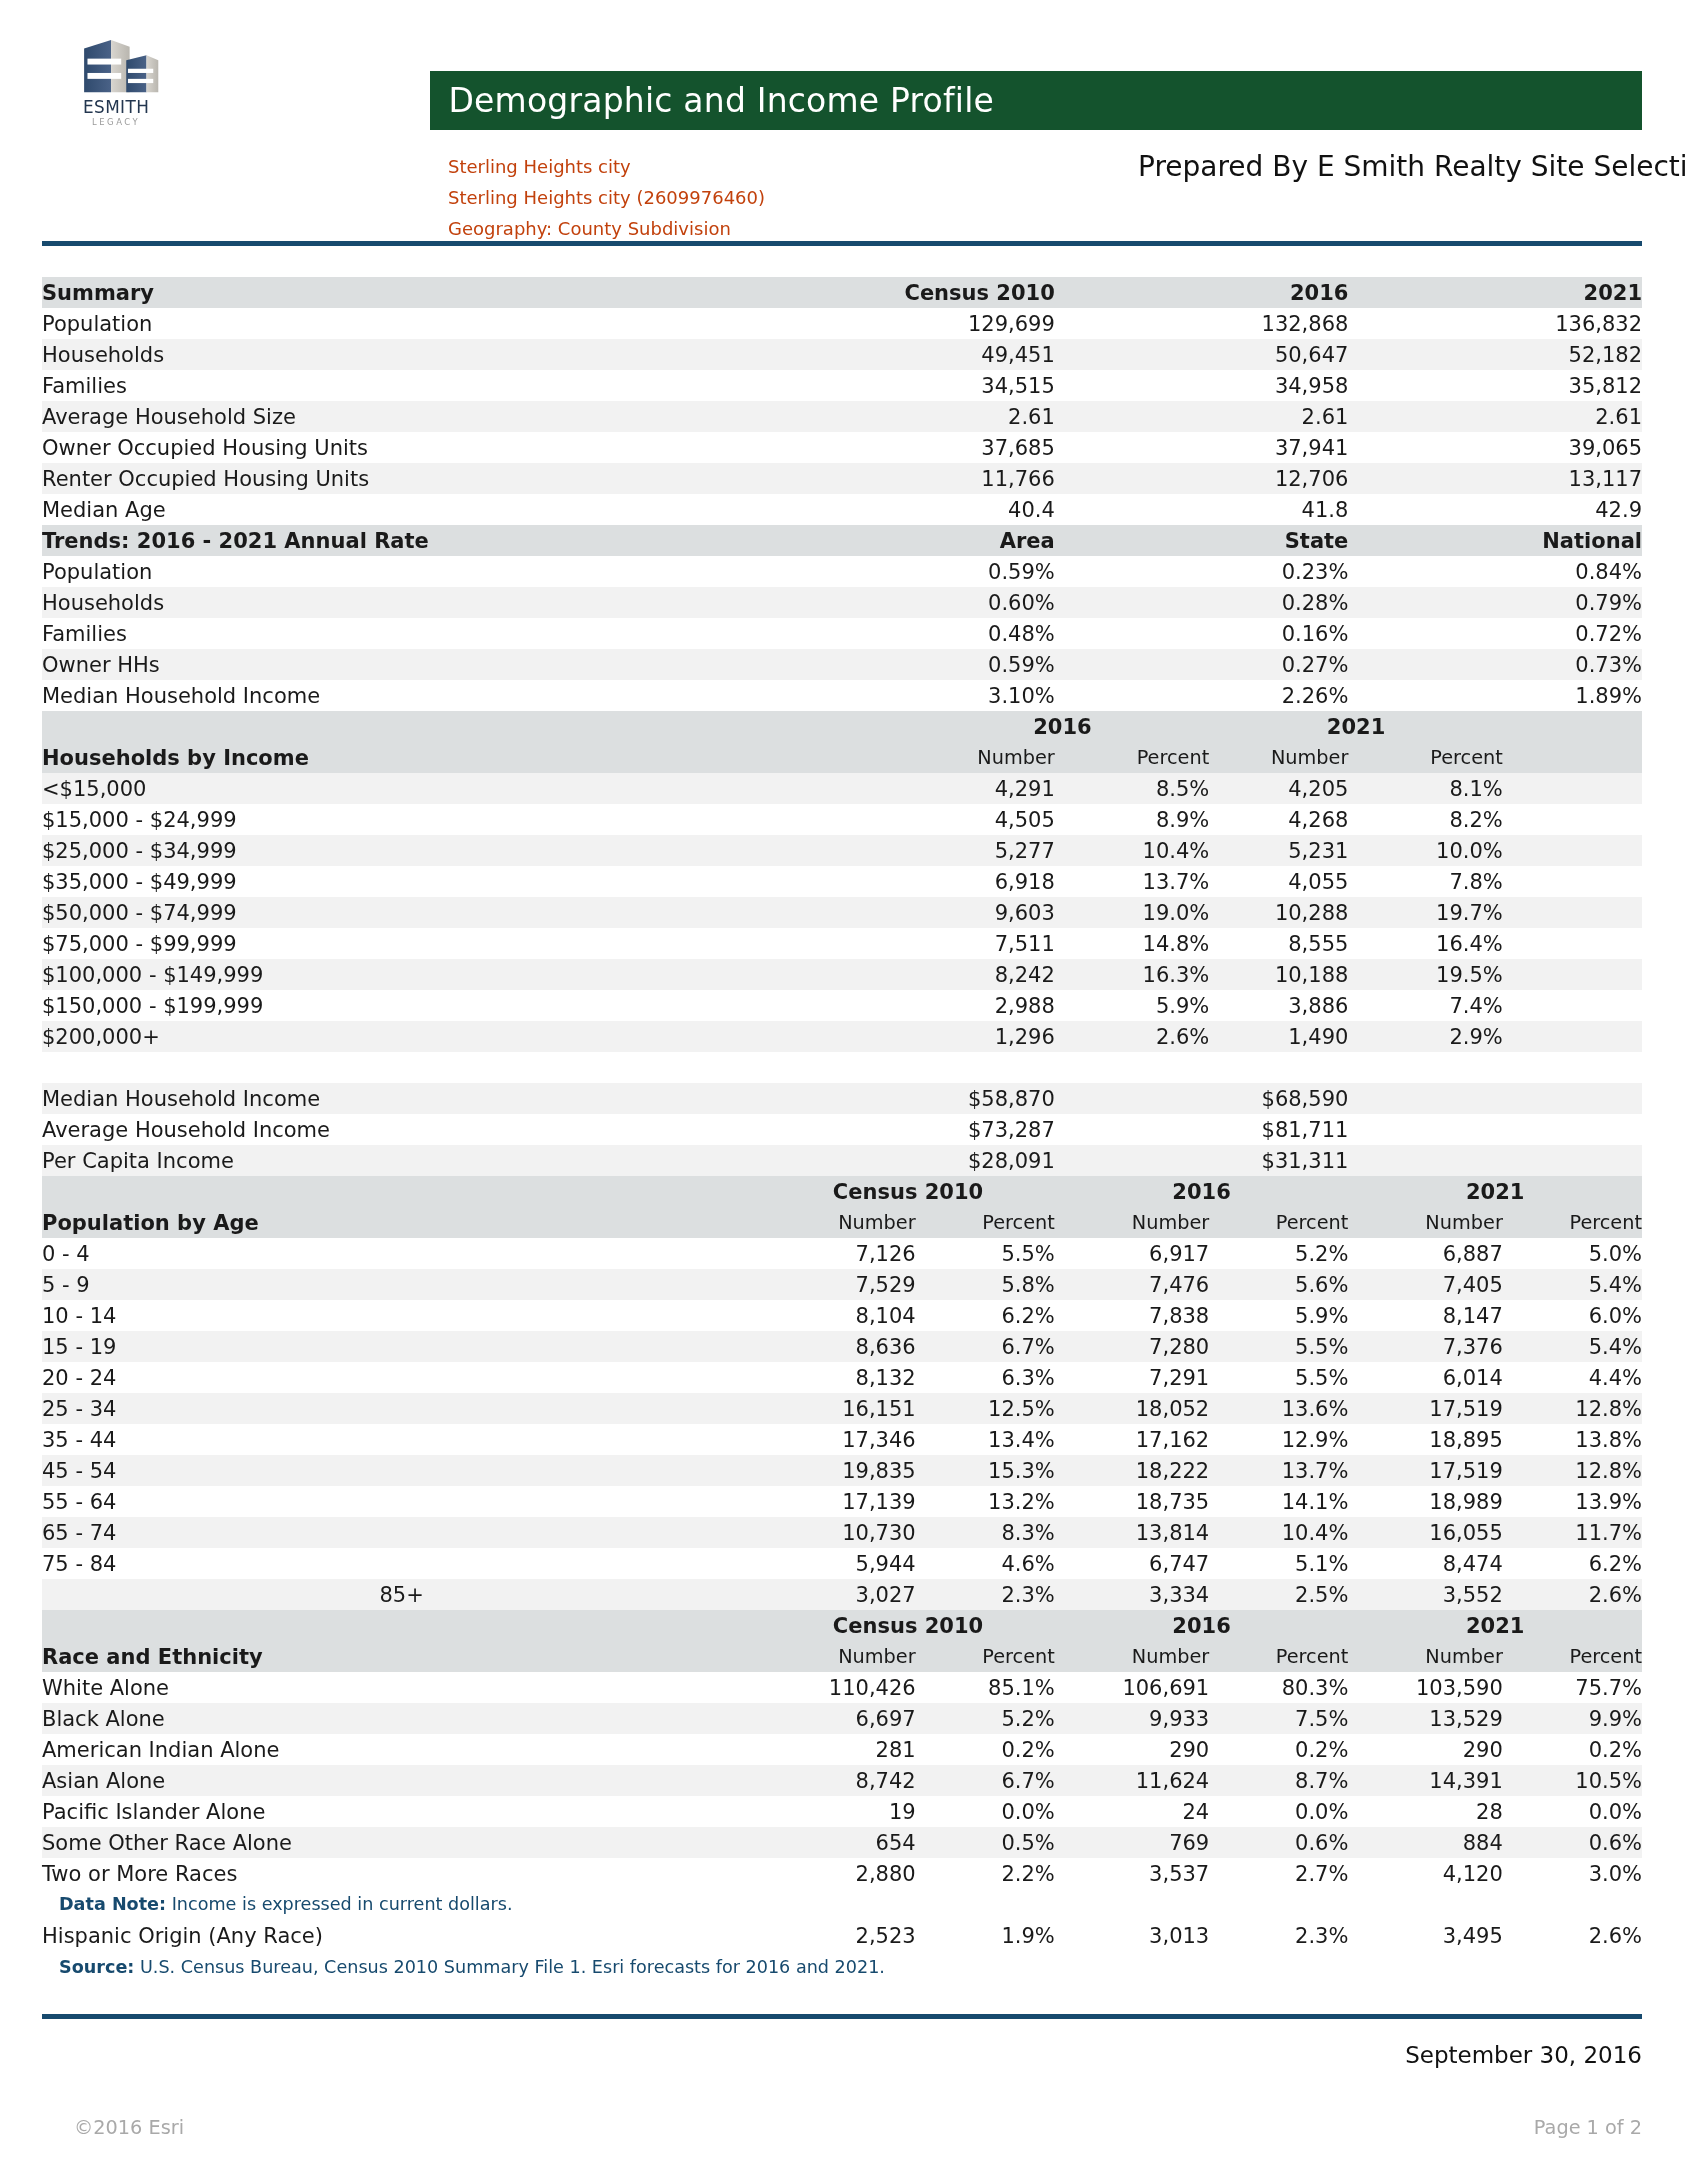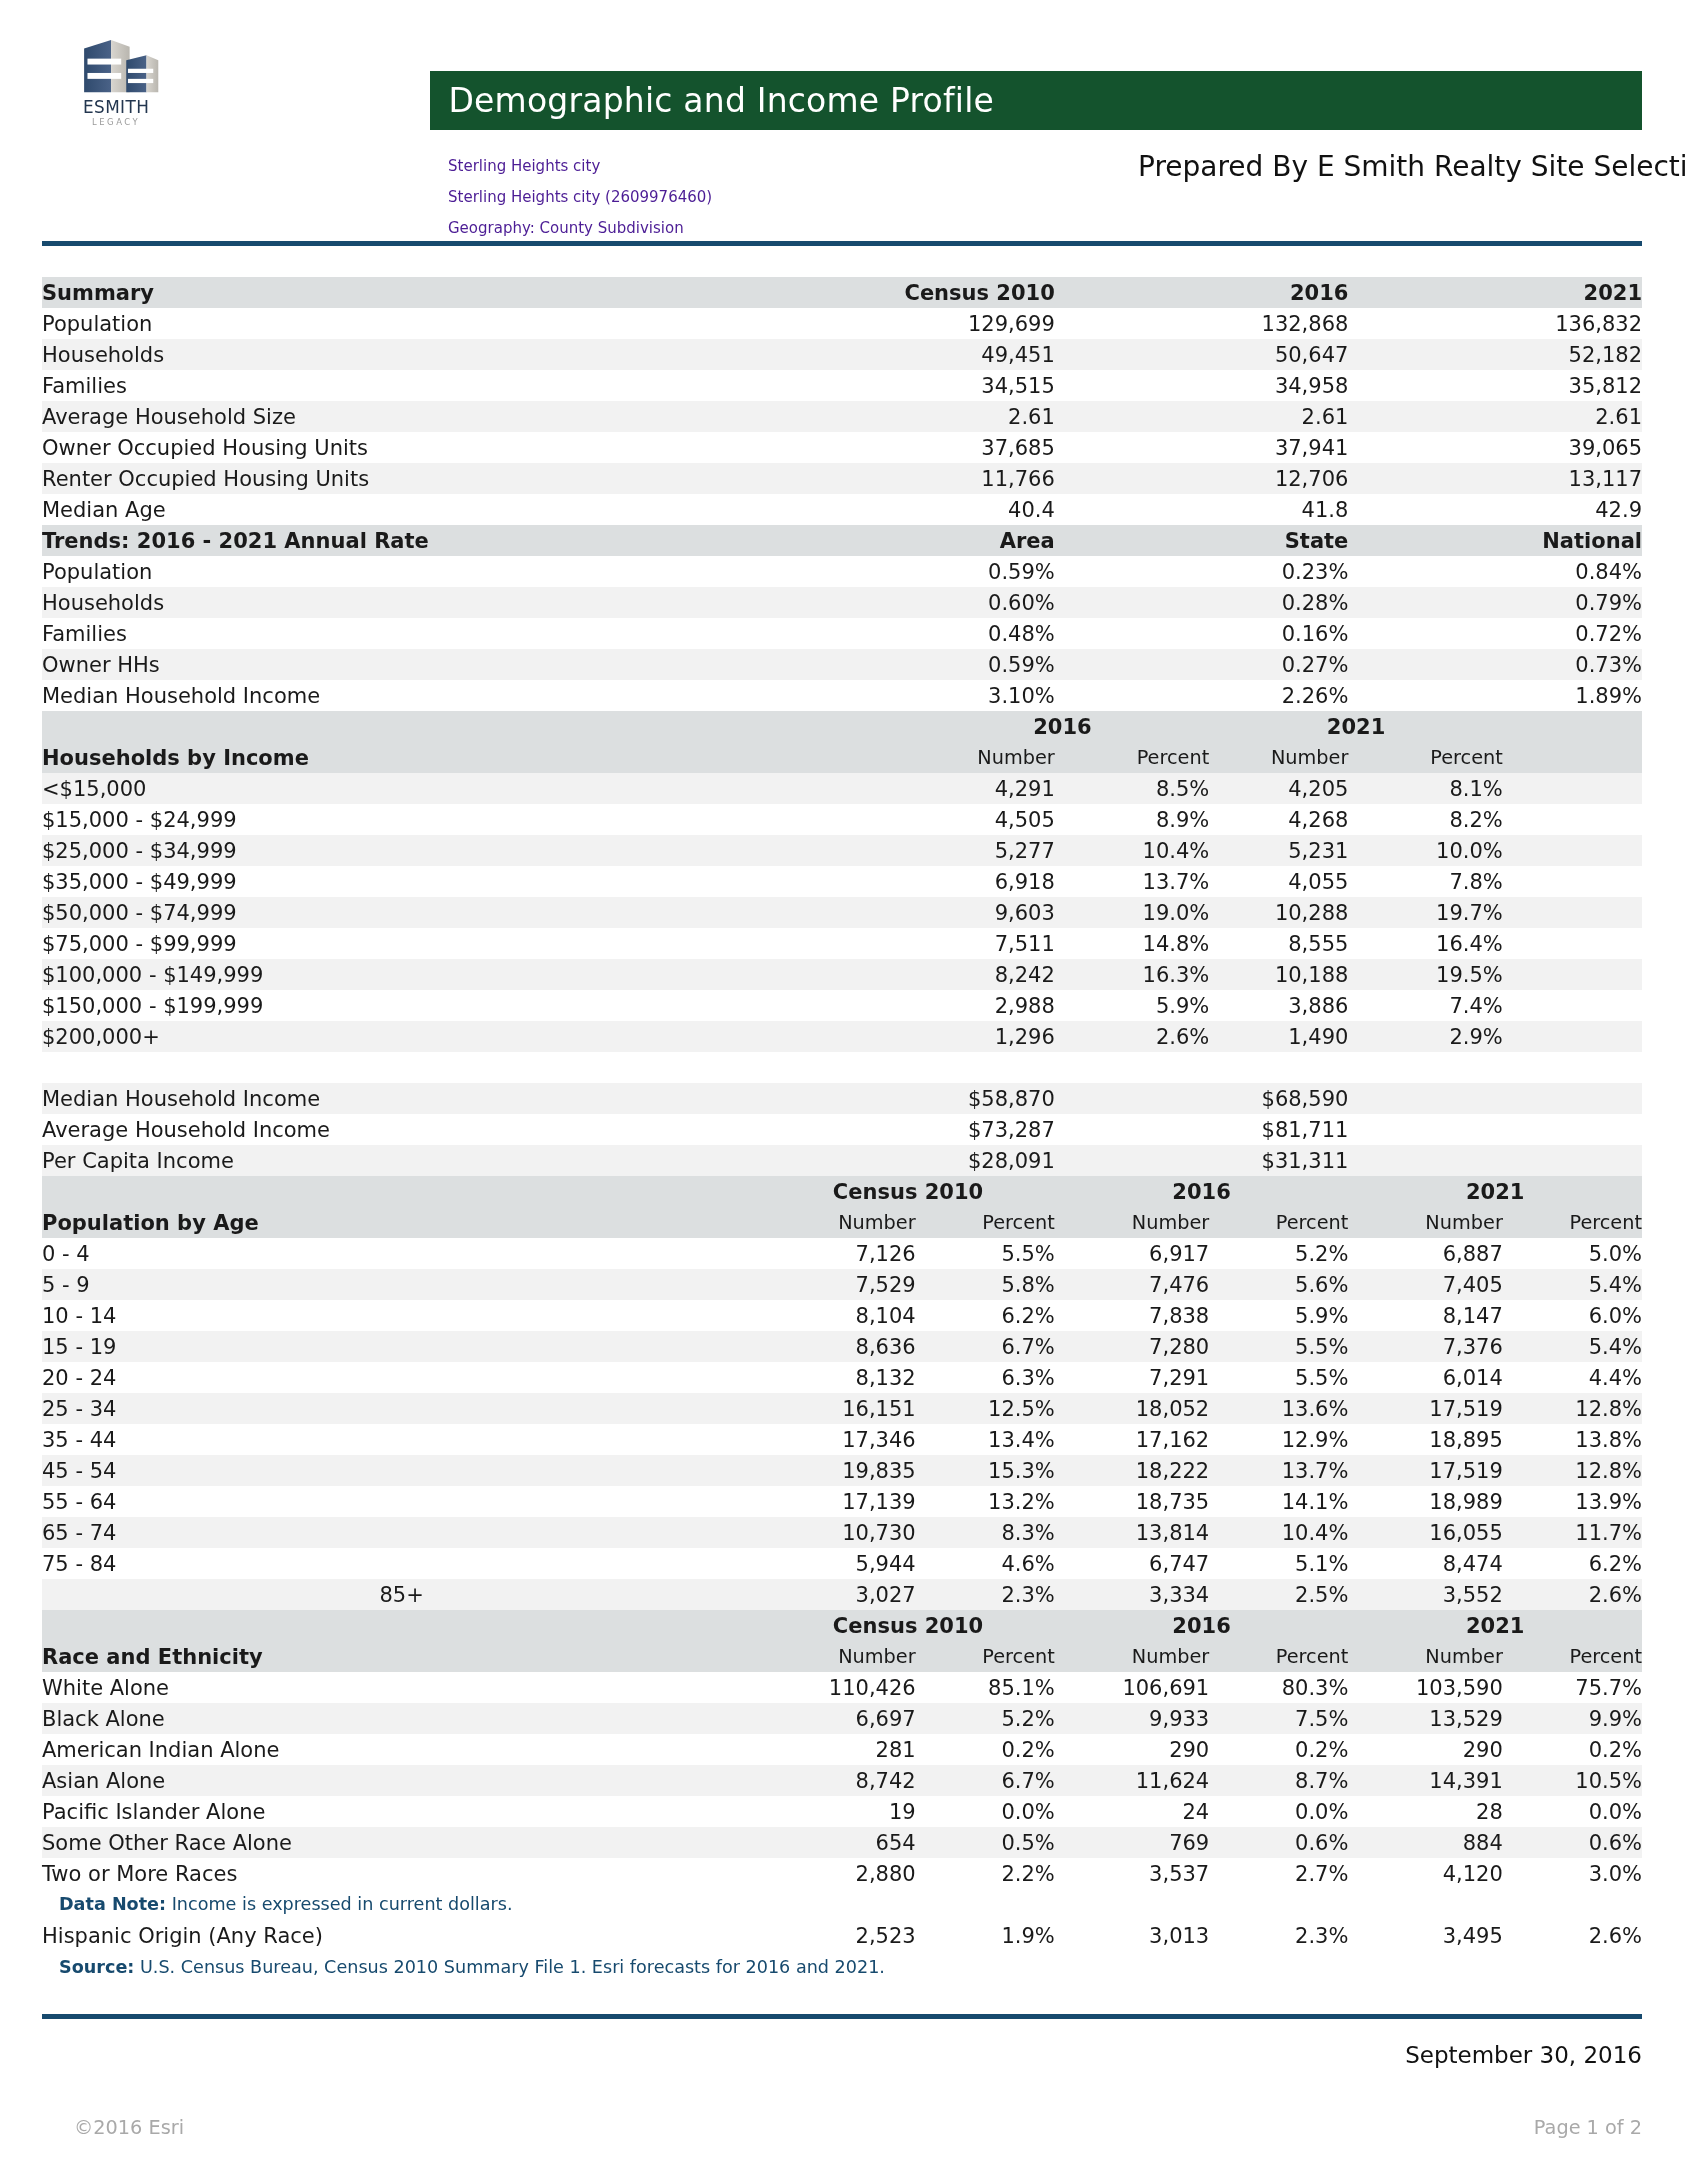--- a/index.html
+++ b/index.html
@@ -36,23 +36,23 @@
     color:#ffffff;
     font-size:33px;
     line-height:59px;
     padding-left:18.5px;
     font-weight:400;
     letter-spacing:0.2px;
   }
   .sub {
     position:absolute;
     left:448px; top:151px;
-    font-size:15px;
+    font-size:18px;
     line-height:31px;
-    color:#4c1d95;
+    color:#c2410c;
   }
   .prep {
     position:absolute;
     left:1138px; top:151px;
     font-size:28px;
     line-height:31px;
     color:#111;
     white-space:nowrap;
   }
   .rule-top {

